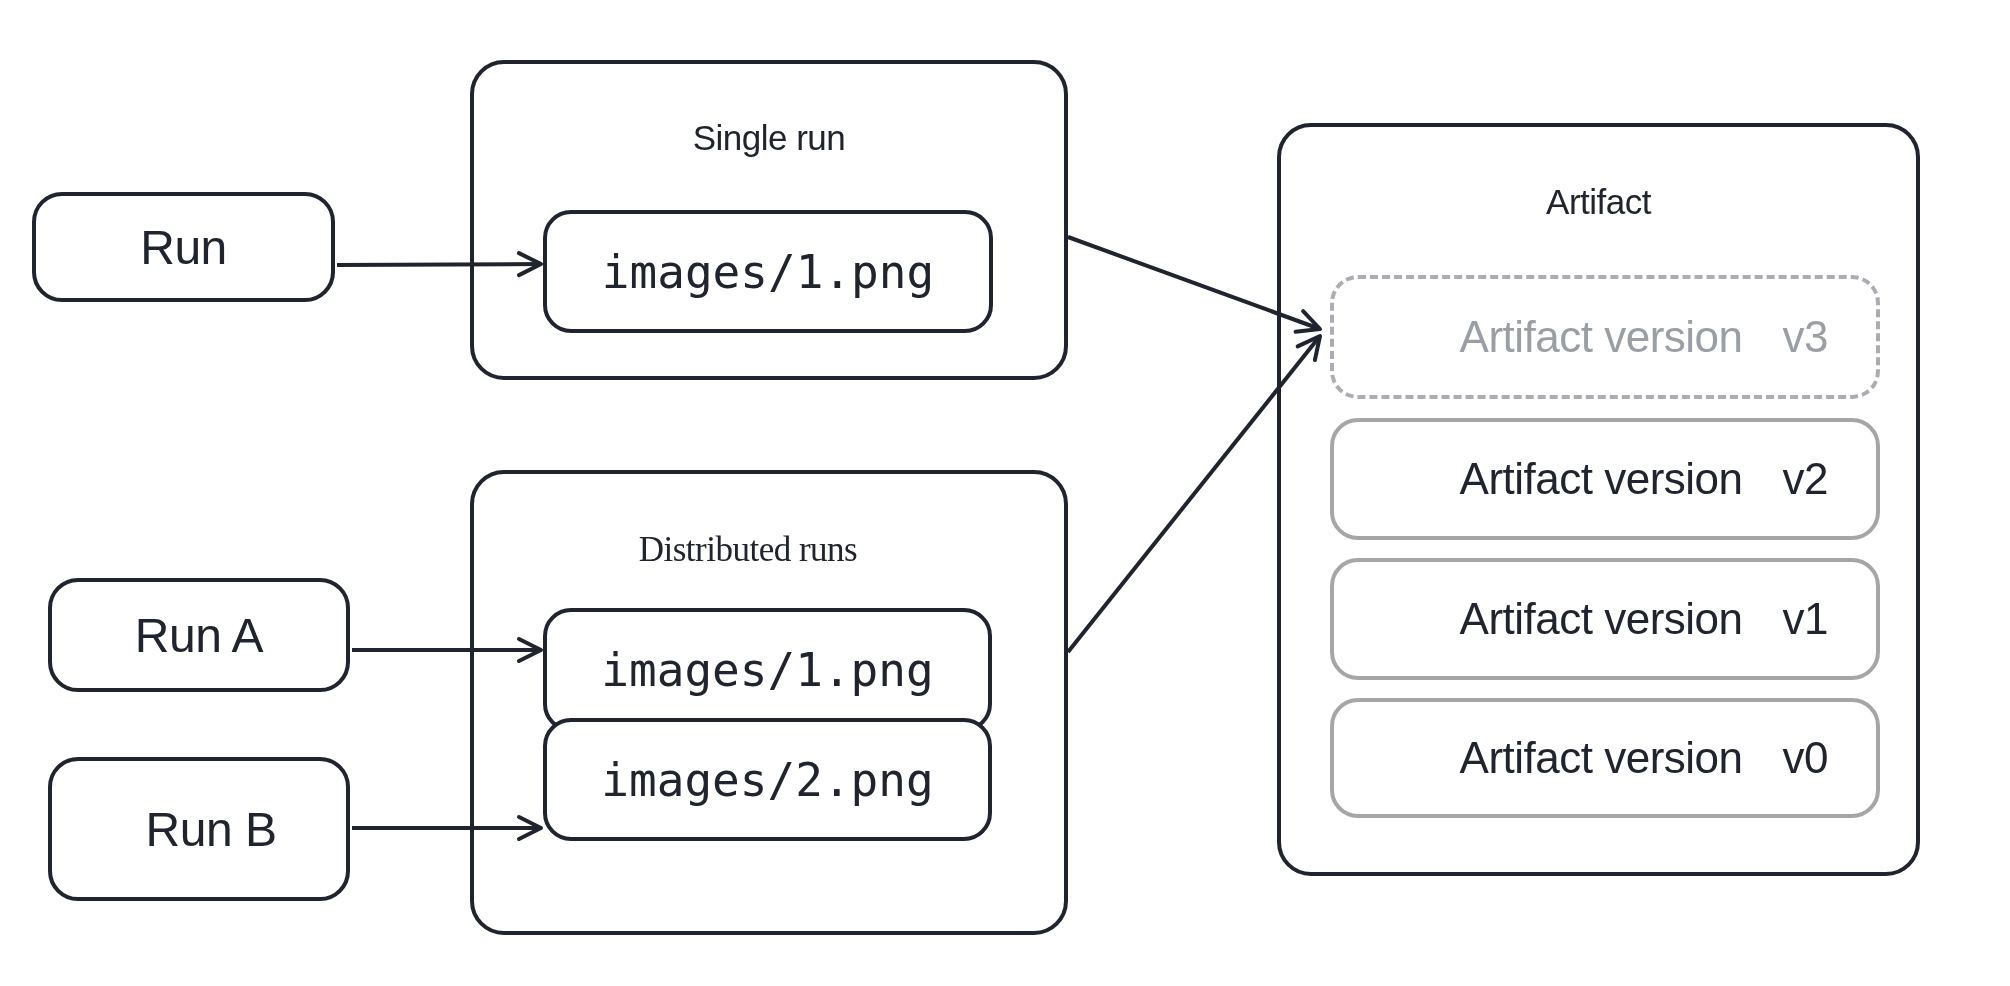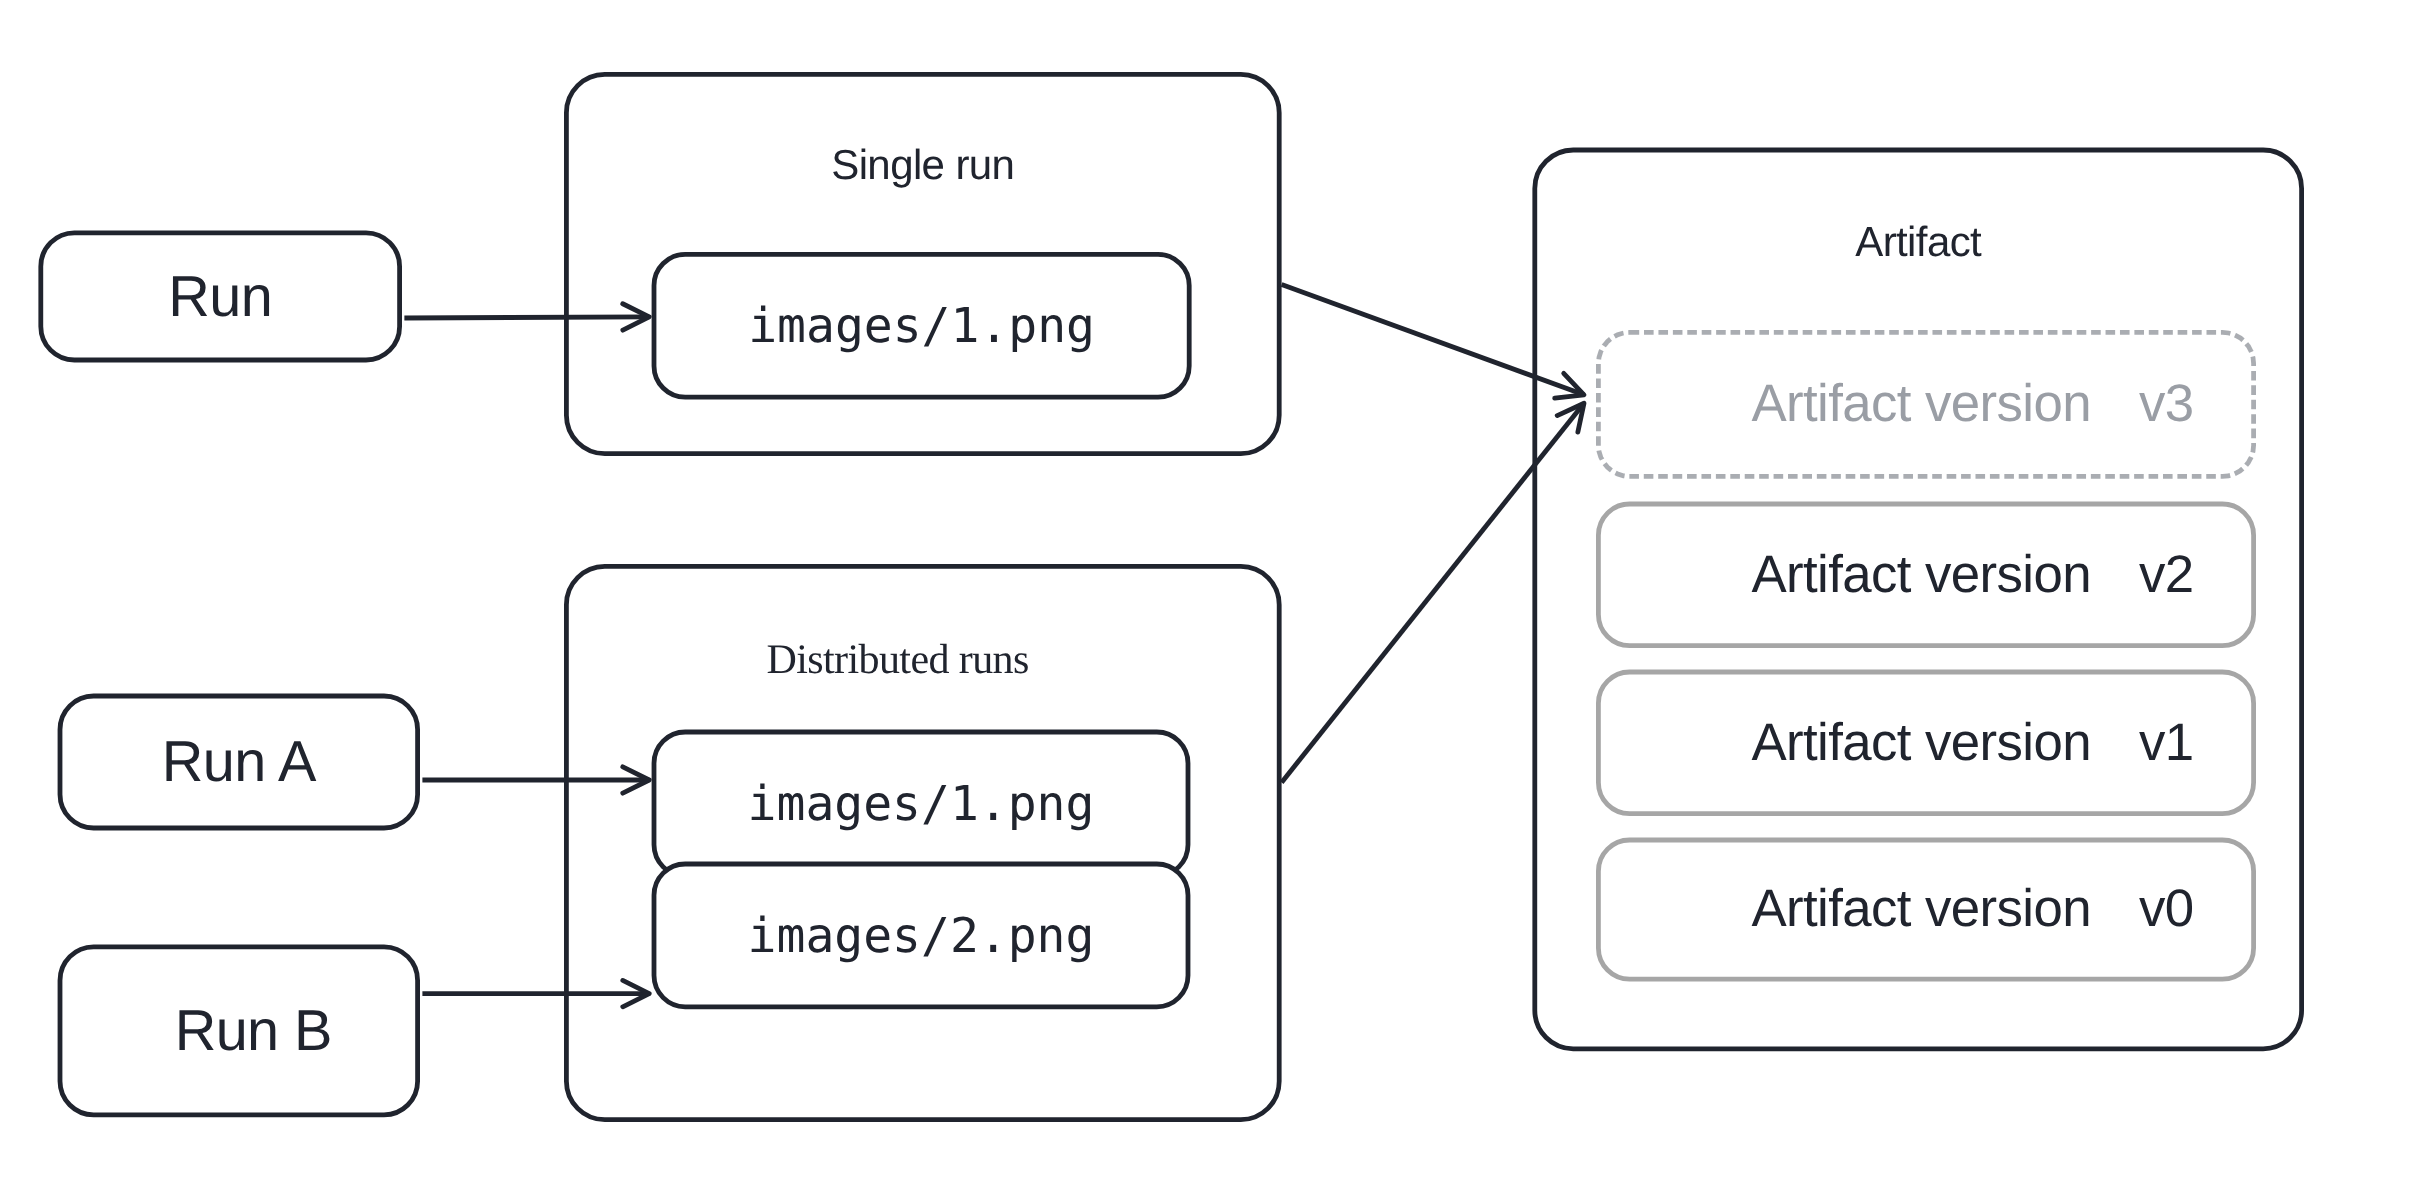--- a/index.html
+++ b/index.html
@@ -36,21 +36,21 @@
     font-size:35px;
     letter-spacing:-0.5px;
     color:var(--dark);
     text-align:center;
   }
   .file-chip{
     border:4px solid var(--dark);
     border-radius:28px;
     display:flex;align-items:center;justify-content:center;
     font-family:"DejaVu Sans Mono","Liberation Mono",monospace;
-    font-size:40px;
+    font-size:46px;
     color:var(--dark);
     background:var(--background);
   }
   .version-row{
     border:4px solid var(--gray_border);
     border-radius:28px;
     display:flex;align-items:center;justify-content:flex-end;
     padding:0 48px 0 58px;
     font-size:44px;
     letter-spacing:-0.5px;
@@ -75,21 +75,21 @@
 <div class="stage">
 
   <div class="abs run-box" style="left:32px;top:192px;width:303px;height:110px;">
     <span>Run</span>
   </div>
 
   <div class="abs run-box" style="left:48px;top:578px;width:302px;height:114px;">
     <span>Run A</span>
   </div>
 
-  <div class="abs run-box" style="left:48px;top:787px;width:302px;height:144px;padding-left:24px;">
+  <div class="abs run-box" style="left:48px;top:757px;width:302px;height:144px;padding-left:24px;">
     <span>Run B</span>
   </div>
 
   <div class="abs group-box" style="left:470px;top:60px;width:598px;height:320px;"></div>
   <div class="abs group-title" style="left:470px;top:108px;width:598px;height:60px;">Single run</div>
   <div class="abs file-chip" style="left:543px;top:210px;width:450px;height:123px;">
     <span>images/1.png</span>
   </div>
 
   <div class="abs group-box" style="left:470px;top:470px;width:598px;height:465px;"></div>

